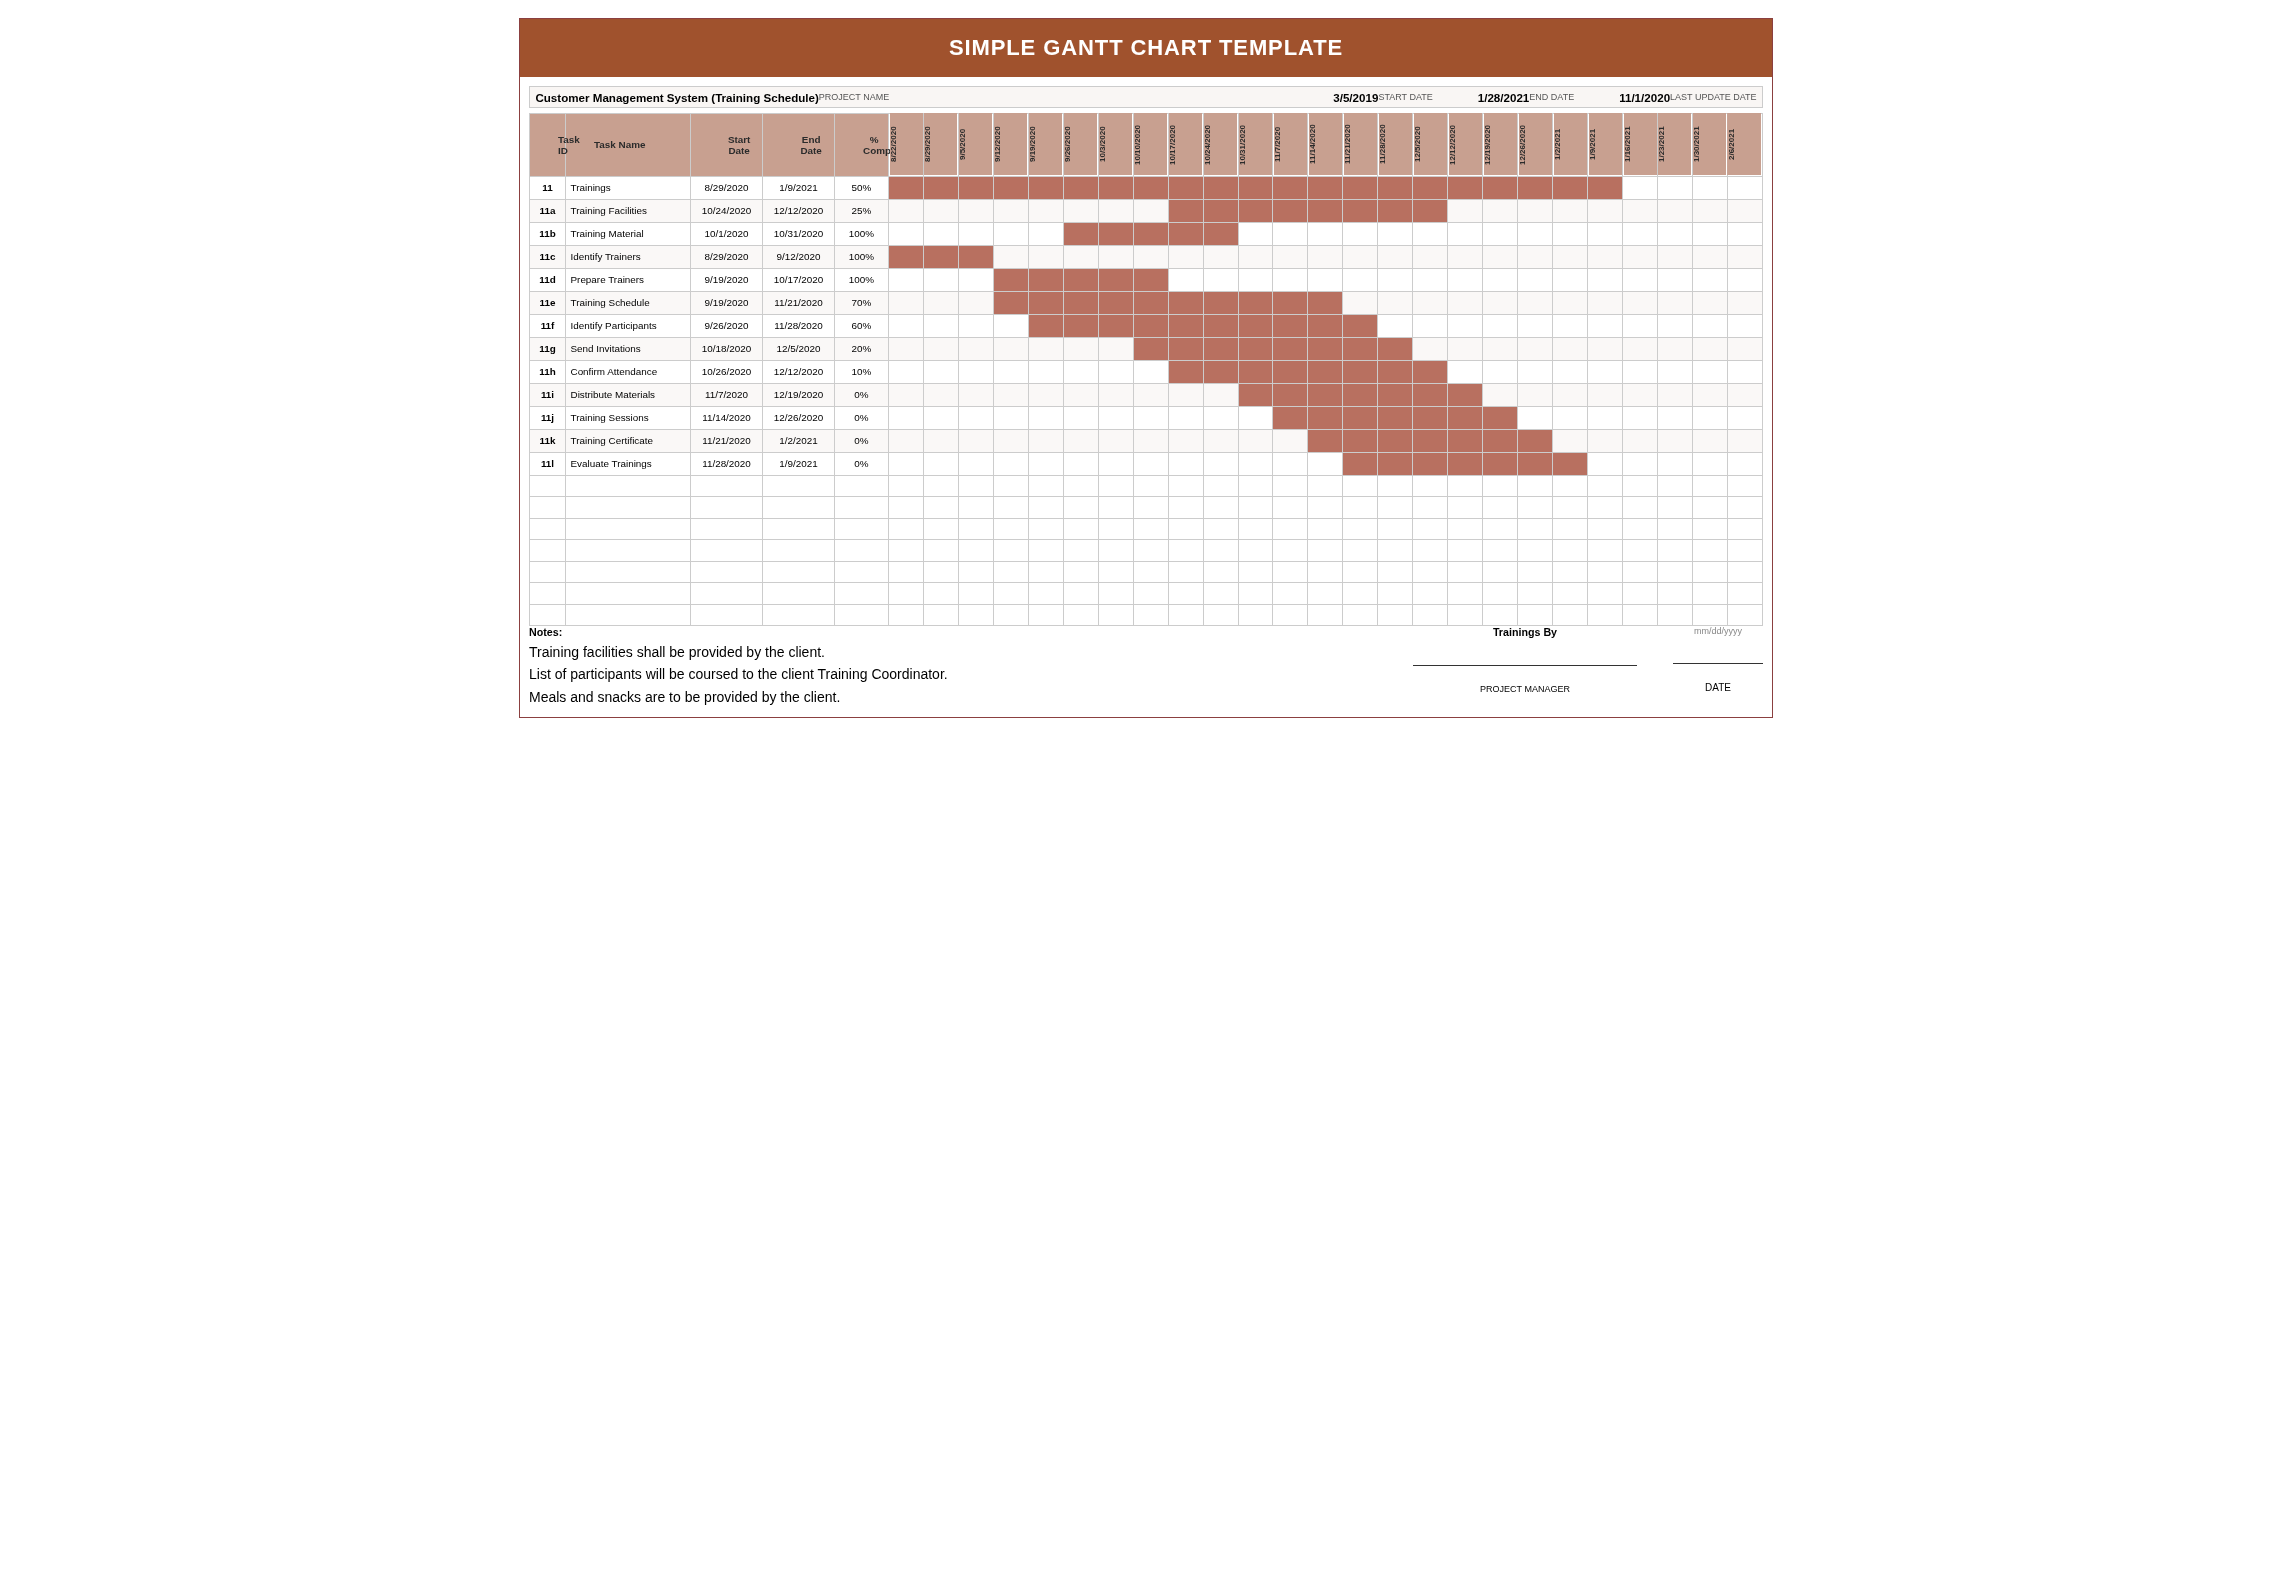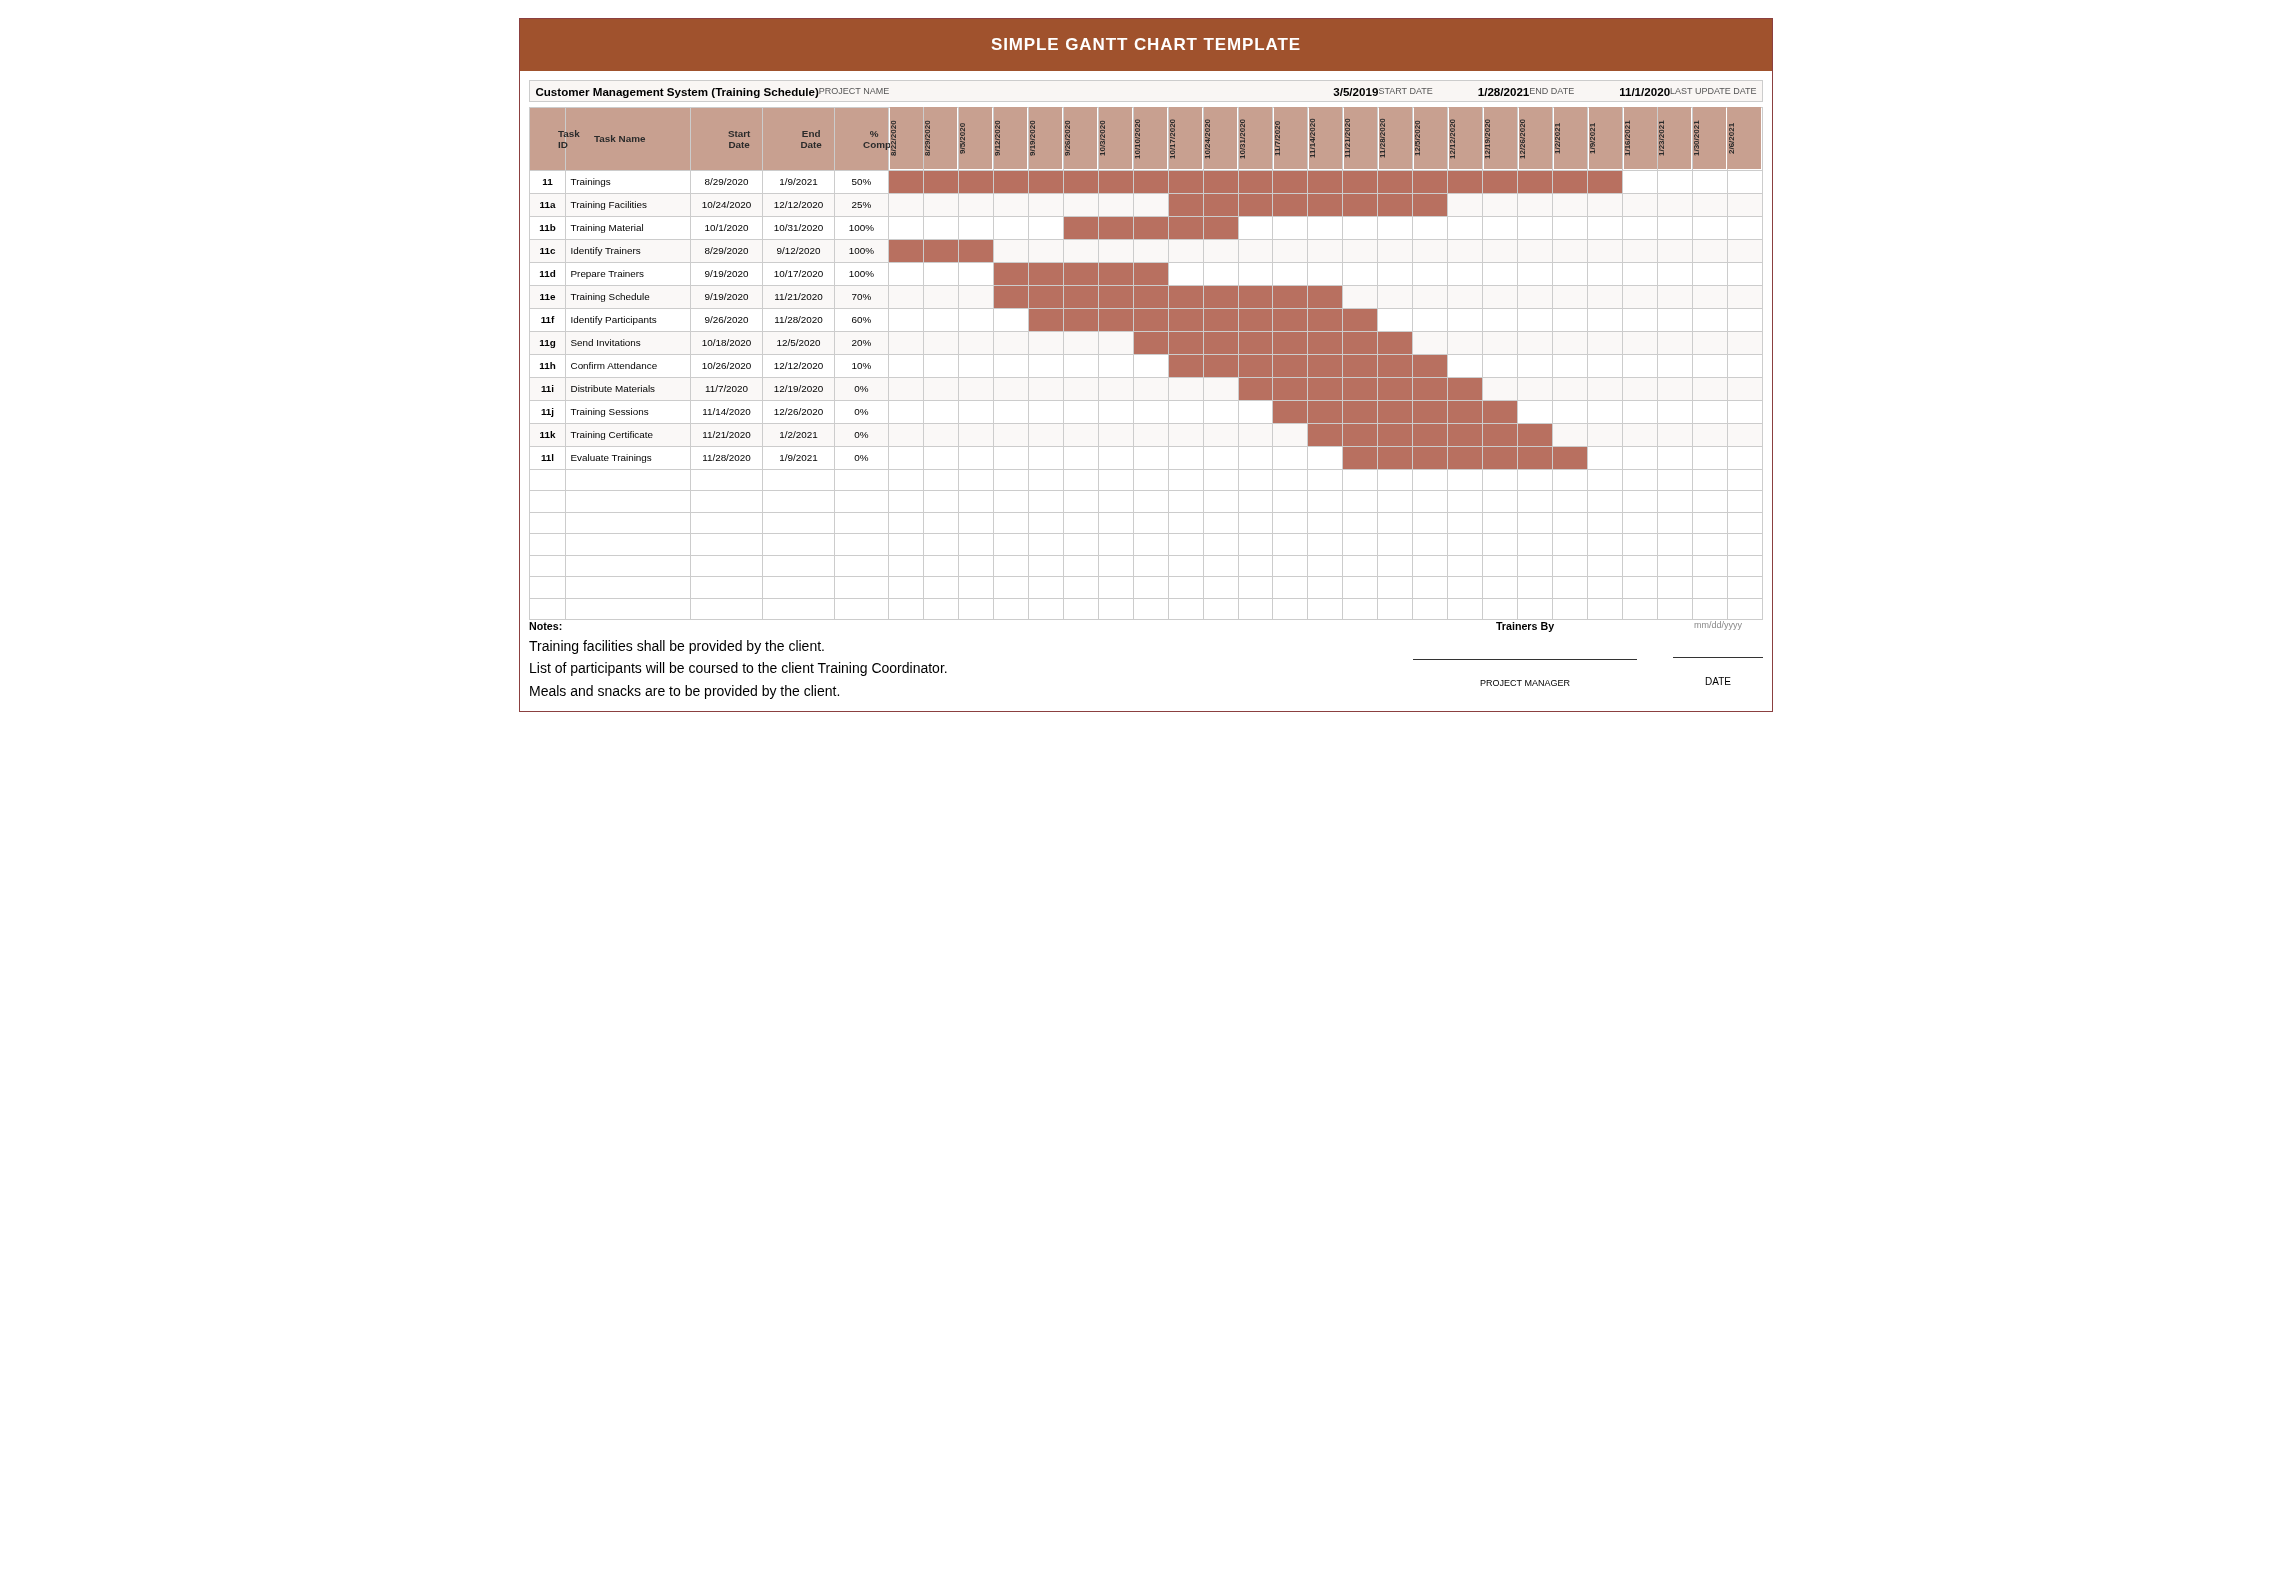--- a/index.html
+++ b/index.html
@@ -14,21 +14,21 @@
       border: 1.8px solid #8B4040;
       max-width: 1254px;
       margin: 0 auto;
     }
 
     .title-bar {
       background: #A0522D;
       color: white;
       text-align: center;
       padding: 16px 9px;
-      font-size: 17px;
+      font-size: 22px;
       font-weight: bold;
       letter-spacing: 0.9px;
     }
 
     .content {
       padding: 9px;
     }
 
     .project-name-value {
       font-weight: bold;
@@ -917,21 +917,21 @@
       <div class="notes-left">
         <div class="notes-title">Notes:</div>
         <div class="notes-text" id="notes-lines">
             <p>Training facilities shall be provided by the client.</p>
             <p>List of participants will be coursed to the client Training Coordinator.</p>
             <p>Meals and snacks are to be provided by the client.</p>
           </div>
       </div>
       <div class="approved-right">
         <div class="approved-section">
-          <div class="approved-title">Trainers By</div>
+          <div class="approved-title">Trainings By</div>
           <div class="signature-line">PROJECT MANAGER</div>
         </div>
         <div class="date-section-right">
           <div class="date-placeholder">mm/dd/yyyy</div>
           <div class="date-line">DATE</div>
         </div>
       </div>
     </div>
   </div>
 </div>

